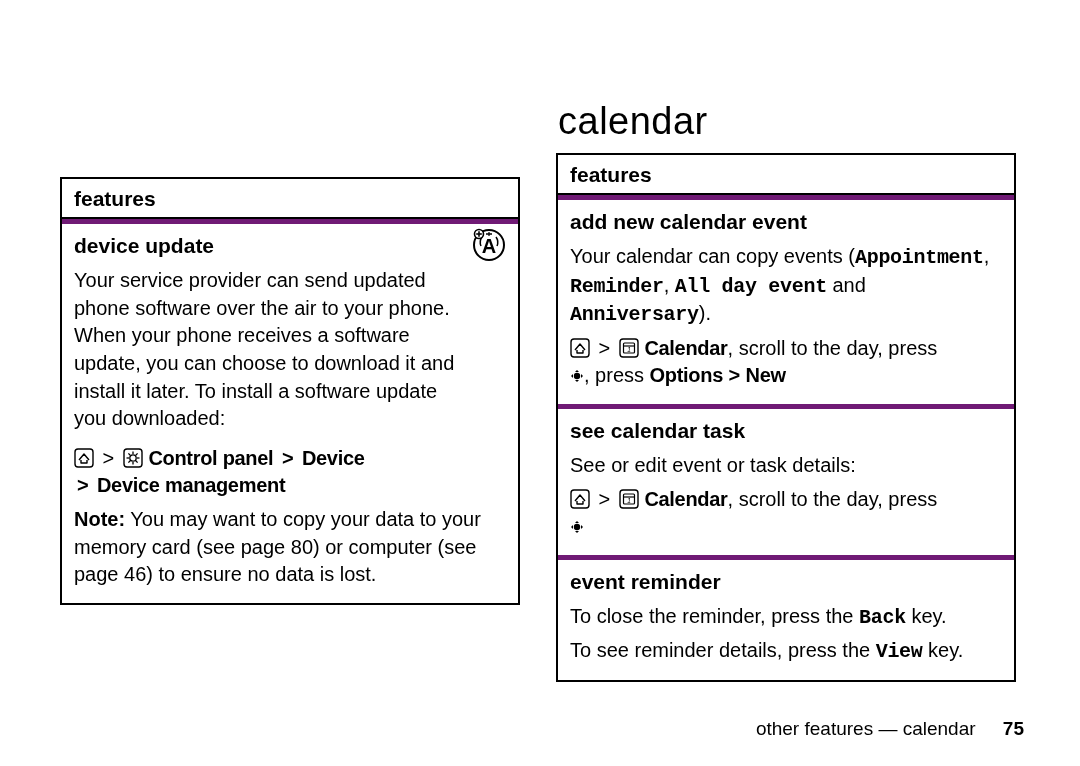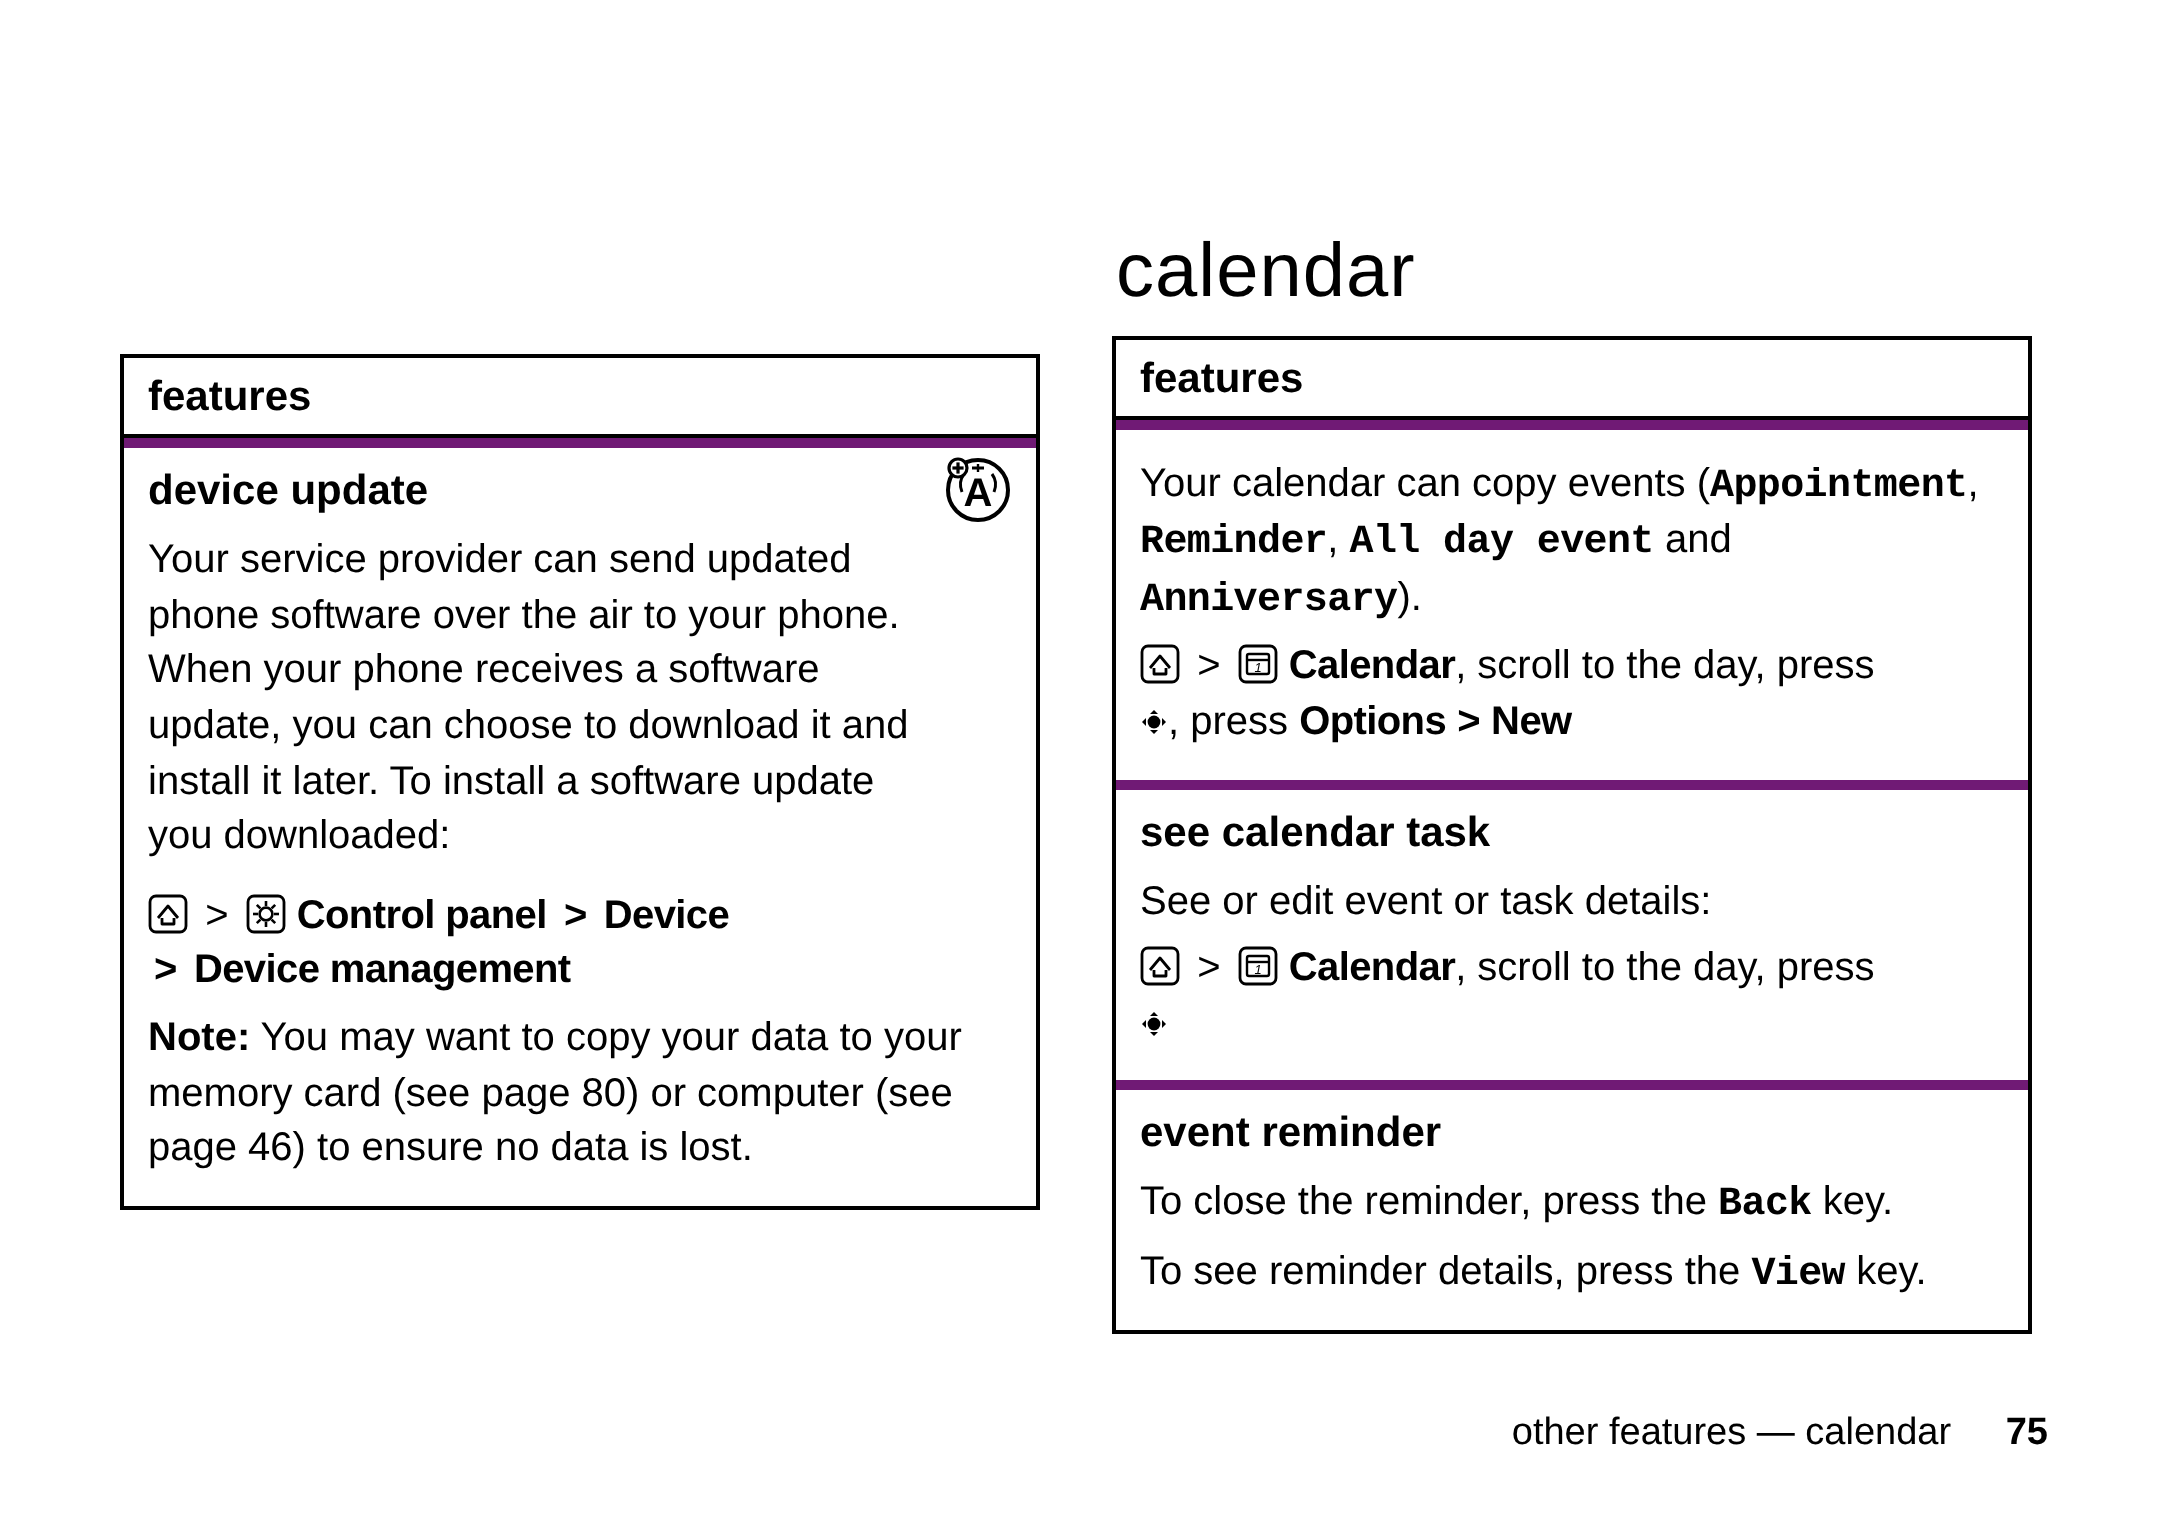--- a/index.html
+++ b/index.html
@@ -80,21 +80,21 @@
     align-items: flex-start;
   }
   .ant-icon {
     width: 34px;
     height: 34px;
     flex-shrink: 0;
     margin-top: -4px;
   }
   .footer {
     position: absolute;
-    bottom: 38px;
+    bottom: 26px;
     right: 56px;
     font-size: 19px;
   }
   .footer .pagenum {
     font-weight: 700;
     margin-left: 22px;
   }
   .gt { margin: 0 3px; }
   p { margin: 6px 0; }
 </style>
@@ -181,20 +181,21 @@
       </div>
     </div>
   </div>
 
   <div class="col">
     <div class="section-title">calendar</div>
     <div class="tbl">
       <div class="hdr">features</div>
 
       <div class="cell">
+        <span class="feat-title">add new calendar event</span>
         <p>
           <span>Your calendar can copy events (</span><span class="bold cond">Appointment</span>,
           <span class="bold cond">Reminder</span>,
           <span class="bold cond">All day event</span><span> and </span><span class="bold cond">Anniversary</span><span>).</span>
         </p>
         <p>
           <svg class="icon" viewBox="0 0 20 20">
               <use href="#home-icon"></use>
             </svg>
           <span class="gt">&gt;</span>

